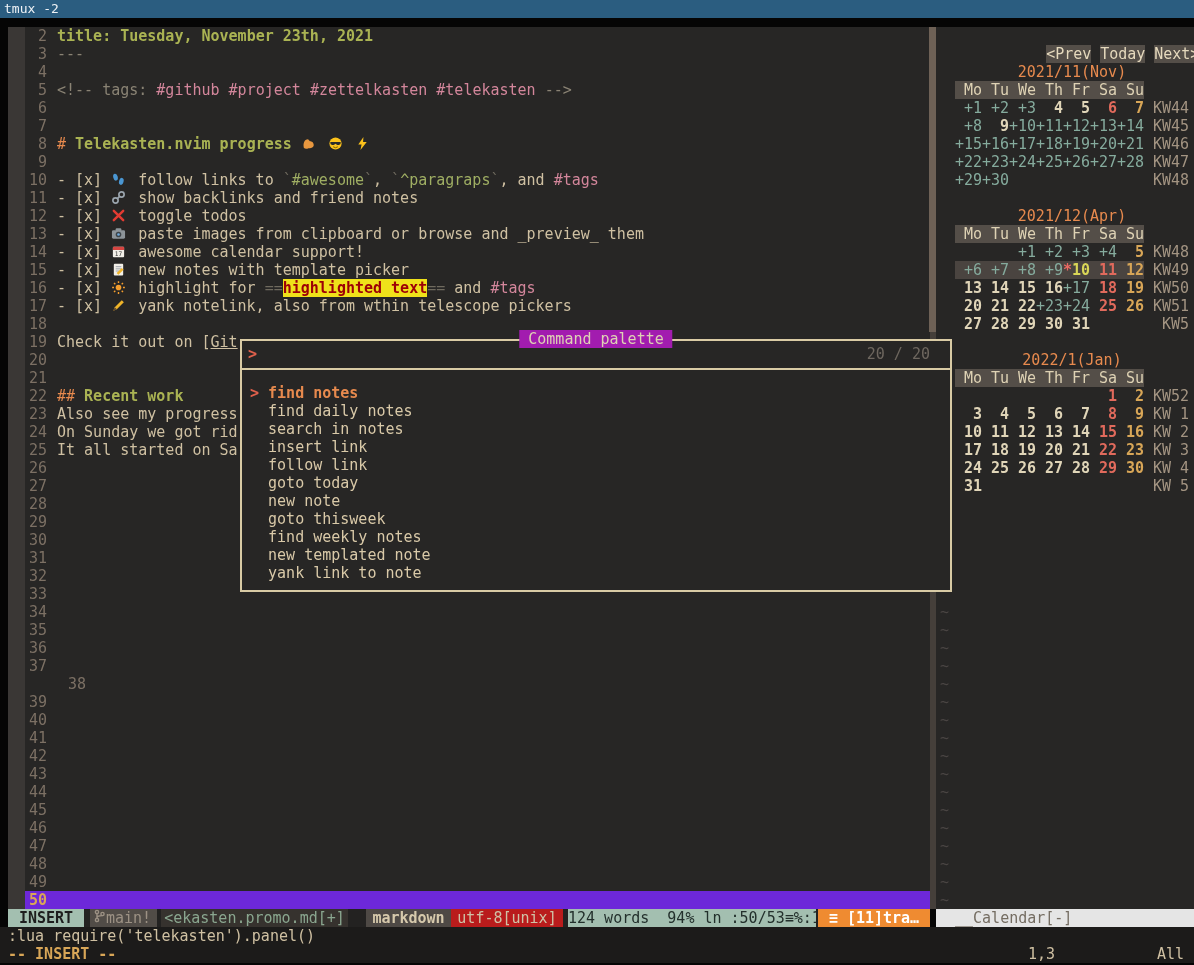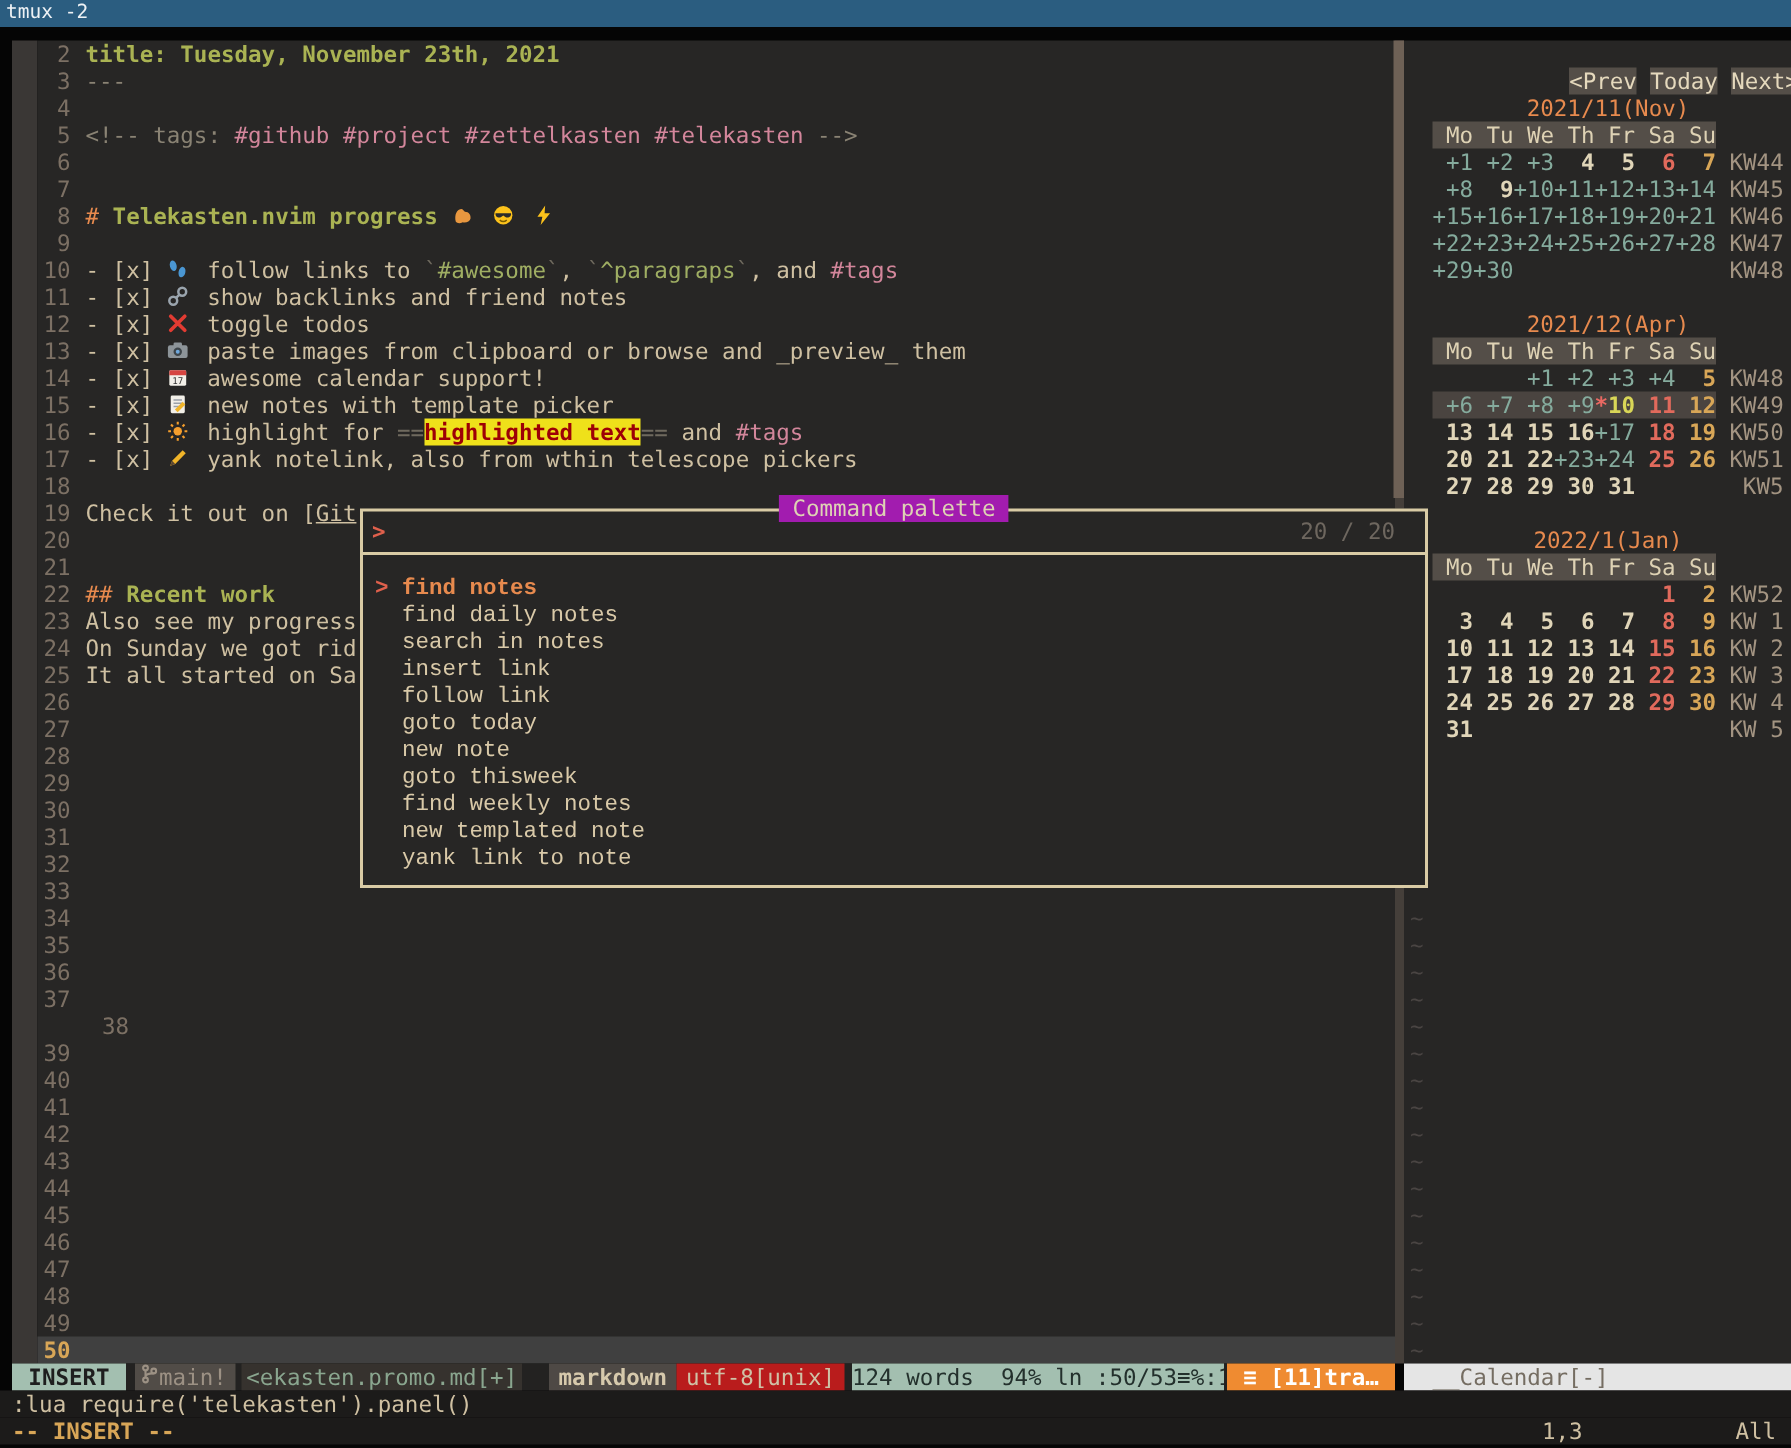--- a/index.html
+++ b/index.html
@@ -5,21 +5,21 @@
   html,body{margin:0;padding:0;background:#000;}
   #stage{position:relative;width:1194px;height:965px;background:#050505;overflow:hidden;
          font-family:"DejaVu Sans Mono",monospace;font-size:15px;line-height:18px;color:#cfc0a2;}
   .abs{position:absolute;}
   
   #tmux-bar{left:0;top:0;width:1194px;height:18px;background:#2b5d80;color:#eef2f5;font-size:13px;line-height:18px;padding-left:4px;box-sizing:border-box;}
   #left-strip{left:8px;top:27px;width:17px;height:882px;background:#3a3735;}
   
   #editor-window{left:25px;top:27px;width:905px;height:882px;background:#272625;}
   .brow{position:absolute;left:25px;width:905px;height:18px;white-space:pre;}
-  .brow.cursor{background:#404040;}
+  .brow.cursor{background:#6d28d9;}
   .lnum{display:inline-block;width:22px;text-align:right;margin-right:10px;color:#7c7064;}
   .brow.cursor .lnum{color:#d8a657;font-weight:bold;}
   .tk{white-space:pre;}
   .t{color:#cfc0a2;}
   .green-b{color:#aab353;font-weight:bold;}
   .orange{color:#e78a4e;}
   .gray{color:#8a8374;}
   .dim{color:#6f6a5e;}
   .pink{color:#d3869b;}
   .code{color:#9fae63;}
@@ -51,21 +51,21 @@
   .d-today{color:#d9d657;font-weight:bold;}
   .cal-kw{display:inline-block;width:36px;margin-left:9px;text-align:right;color:#a39482;white-space:pre;}
   .tilde{position:absolute;left:940px;height:18px;color:#4a4543;}
   
   #palette{left:240px;top:339px;width:712px;height:253px;background:#272625;border:2px solid #d9cba5;box-sizing:border-box;z-index:30;}
   #palette-title{position:absolute;top:-11px;left:50%;transform:translateX(-50%);background:#a21caf;padding:0 9px;color:#ded2b4;white-space:pre;}
   #palette-prompt{position:relative;height:27px;line-height:26px;border-bottom:2px solid #d9cba5;}
   #prompt-caret{color:#e0604c;font-weight:bold;padding-left:6px;}
   #palette-counter{position:absolute;right:20px;top:0;color:#6e675f;}
   #palette-list{padding-top:14px;}
-  .pal-item{height:18px;white-space:pre;color:#d9c9a8;padding-left:8px;font-family:Liberation Mono, monospace;}
+  .pal-item{height:18px;white-space:pre;color:#d9c9a8;padding-left:8px;}
   .pal-sel-prefix{color:#e0604c;font-weight:bold;}
   .pal-item.selected .pal-label{color:#e78a4e;font-weight:bold;}
   
   #statusline{left:8px;top:909px;width:922px;height:18px;background:#232221;display:flex;white-space:pre;}
   .seg{height:18px;box-sizing:border-box;text-align:center;overflow:hidden;}
   #seg-mode{width:76px;background:#a3bfb0;color:#1e1e1e;font-weight:bold;}
   #seg-branch{width:67px;margin-left:6px;background:#514c47;color:#9c9184;text-align:left;padding-left:4px;}
   #seg-file{width:187px;margin-left:4px;background:#36322e;color:#8aa68f;}
   #seg-ft{width:85px;margin-left:18px;background:#4e4945;color:#d6c9ac;font-weight:bold;}
   #seg-enc{width:112px;background:#b91c1c;color:#cfc2a6;}

